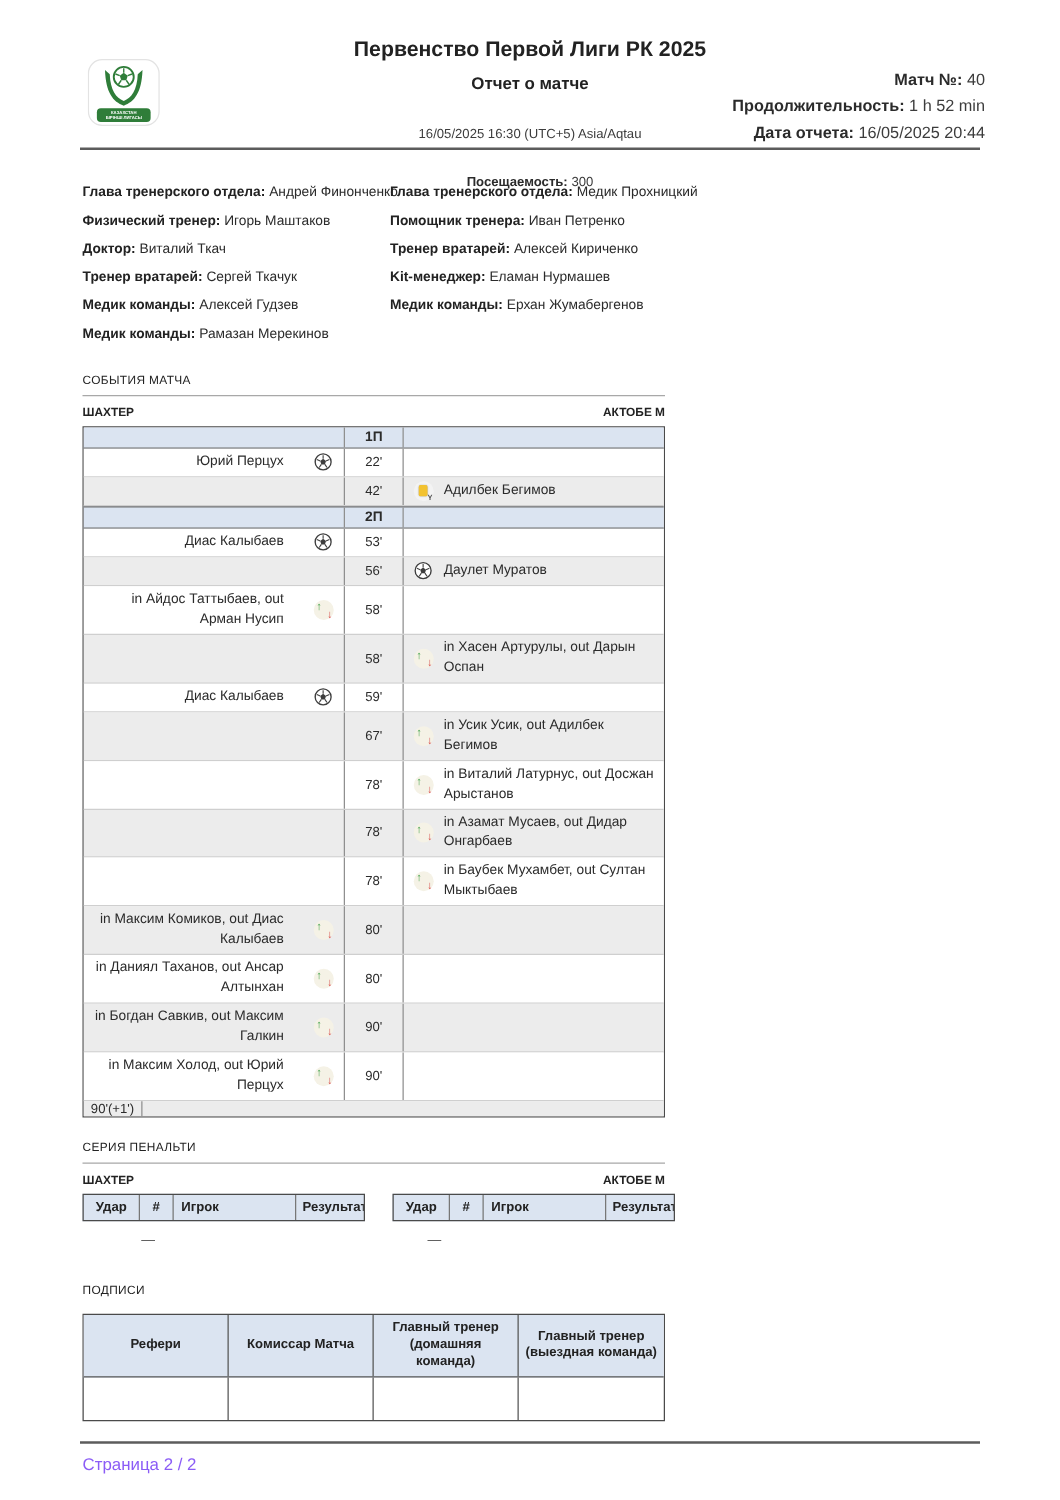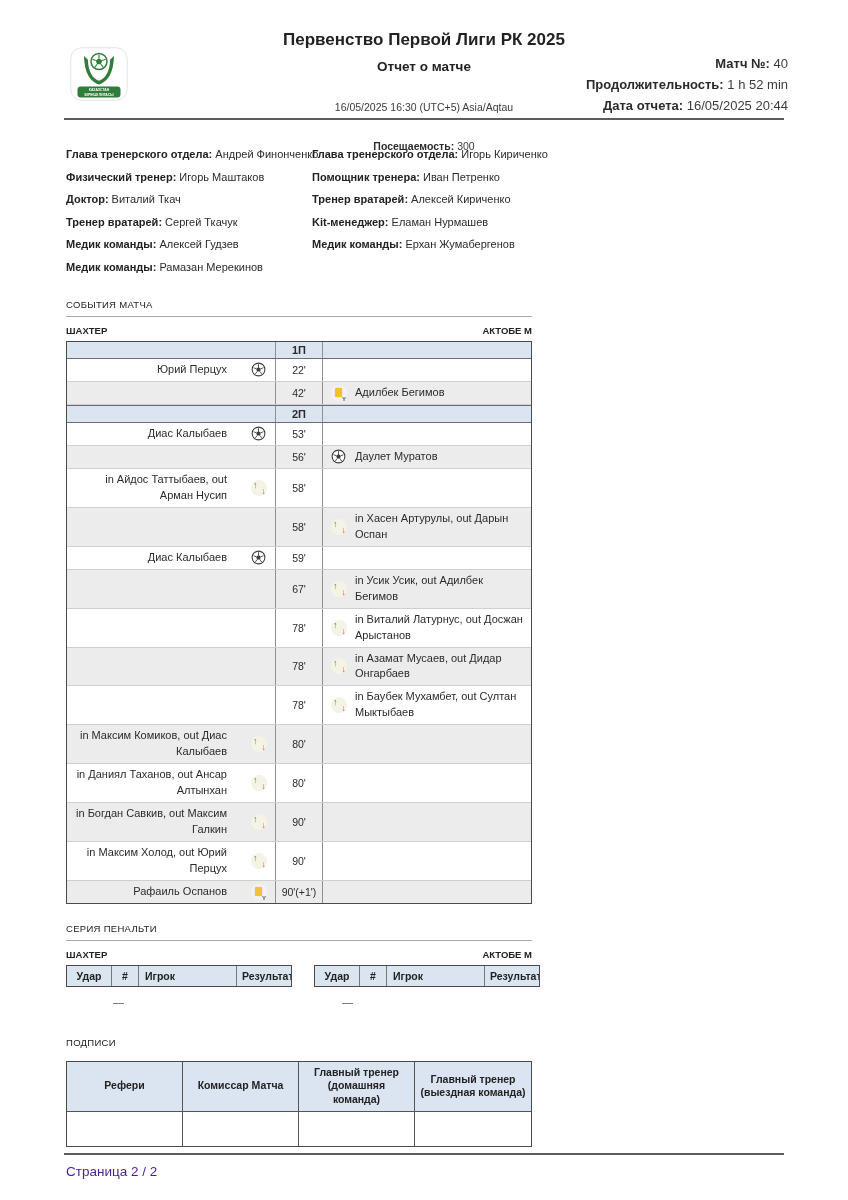--- a/index.html
+++ b/index.html
@@ -63,21 +63,21 @@
   
   .sig-table{border:1.5px solid #4a4a4a;display:flex;flex-direction:column;}
   .sig-head{display:flex;background:var(--period-bg,#dbe4f1);border-bottom:1px solid #555;}
   .sig-hcell{box-sizing:border-box;width:116.5px;padding:4px 4px;font-size:10.5px;font-weight:bold;color:#222;text-align:center;border-right:1px solid #555;white-space:pre-line;line-height:1.3;display:flex;align-items:center;justify-content:center;min-height:34px;}
   .sig-hcell:last-child{border-right:none;}
   .sig-body{display:flex;height:34px;}
   .sig-bcell{box-sizing:border-box;width:116.5px;border-right:1px solid #555;}
   .sig-bcell:last-child{border-right:none;}
   
   .foot-rule{position:absolute;left:64px;right:64px;top:1153px;border:none;border-top:2px solid #5c5c5c;margin:0;}
-  .foot-text{position:absolute;left:66px;top:1164px;font-size:13.5px;color:#4c1d95;}
+  .foot-text{position:absolute;left:66px;top:1164px;font-size:13.5px;color:#8b5cf6;}
   
   .mt-events{margin-top:21px;}
   .mt-pens{margin-top:19px;}
   .mt-sigs{margin-top:29px;}
   .sig-gap{margin-top:7px;}
 </style>
 </head>
 <body>
 
 <div class="page">
@@ -130,21 +130,21 @@
   <div class="staff">
     <div class="staff-col">
         <div class="staff-item"><b>Глава тренерского отдела:</b><span> Андрей Финонченко</span></div>
         <div class="staff-item"><b>Физический тренер:</b><span> Игорь Маштаков</span></div>
         <div class="staff-item"><b>Доктор:</b><span> Виталий Ткач</span></div>
         <div class="staff-item"><b>Тренер вратарей:</b><span> Сергей Ткачук</span></div>
         <div class="staff-item"><b>Медик команды:</b><span> Алексей Гудзев</span></div>
         <div class="staff-item"><b>Медик команды:</b><span> Рамазан Мерекинов</span></div>
       </div>
     <div class="staff-col">
-        <div class="staff-item"><b>Глава тренерского отдела:</b><span> Игорь Кириченко</span></div>
+        <div class="staff-item"><b>Глава тренерского отдела:</b><span> Медик Прохницкий</span></div>
         <div class="staff-item"><b>Помощник тренера:</b><span> Иван Петренко</span></div>
         <div class="staff-item"><b>Тренер вратарей:</b><span> Алексей Кириченко</span></div>
         <div class="staff-item"><b>Kit-менеджер:</b><span> Еламан Нурмашев</span></div>
         <div class="staff-item"><b>Медик команды:</b><span> Ерхан Жумабергенов</span></div>
       </div>
   </div>
 
   <div class="content mt-events">
     <div class="sec-head underlined">СОБЫТИЯ МАТЧА</div>
     <div class="team-row">
@@ -357,27 +357,20 @@
             <span class="ev-player">in Максим Холод, out Юрий Перцух</span>
             <span class="ic ic-sub">
               <span class="up">↑</span>
               <span class="dn">↓</span>
             </span>
           </div>
           <div class="ev-time">90'</div>
           <div class="ev-away"></div>
         </div>
         <div class="ev-row alt">
-          <div class="ev-home">
-            <span class="ev-player">Рафаиль Оспанов</span>
-            <span class="ic ic-yc">
-              <span class="card"></span>
-              <span class="ysub">Y</span>
-            </span>
-          </div>
           <div class="ev-time">90'(+1')</div>
           <div class="ev-away"></div>
         </div>
       </div>
   </div>
 
   <div class="content mt-pens">
     <div class="sec-head underlined">СЕРИЯ ПЕНАЛЬТИ</div>
     <div class="team-row">
       <span>ШАХТЕР</span>

